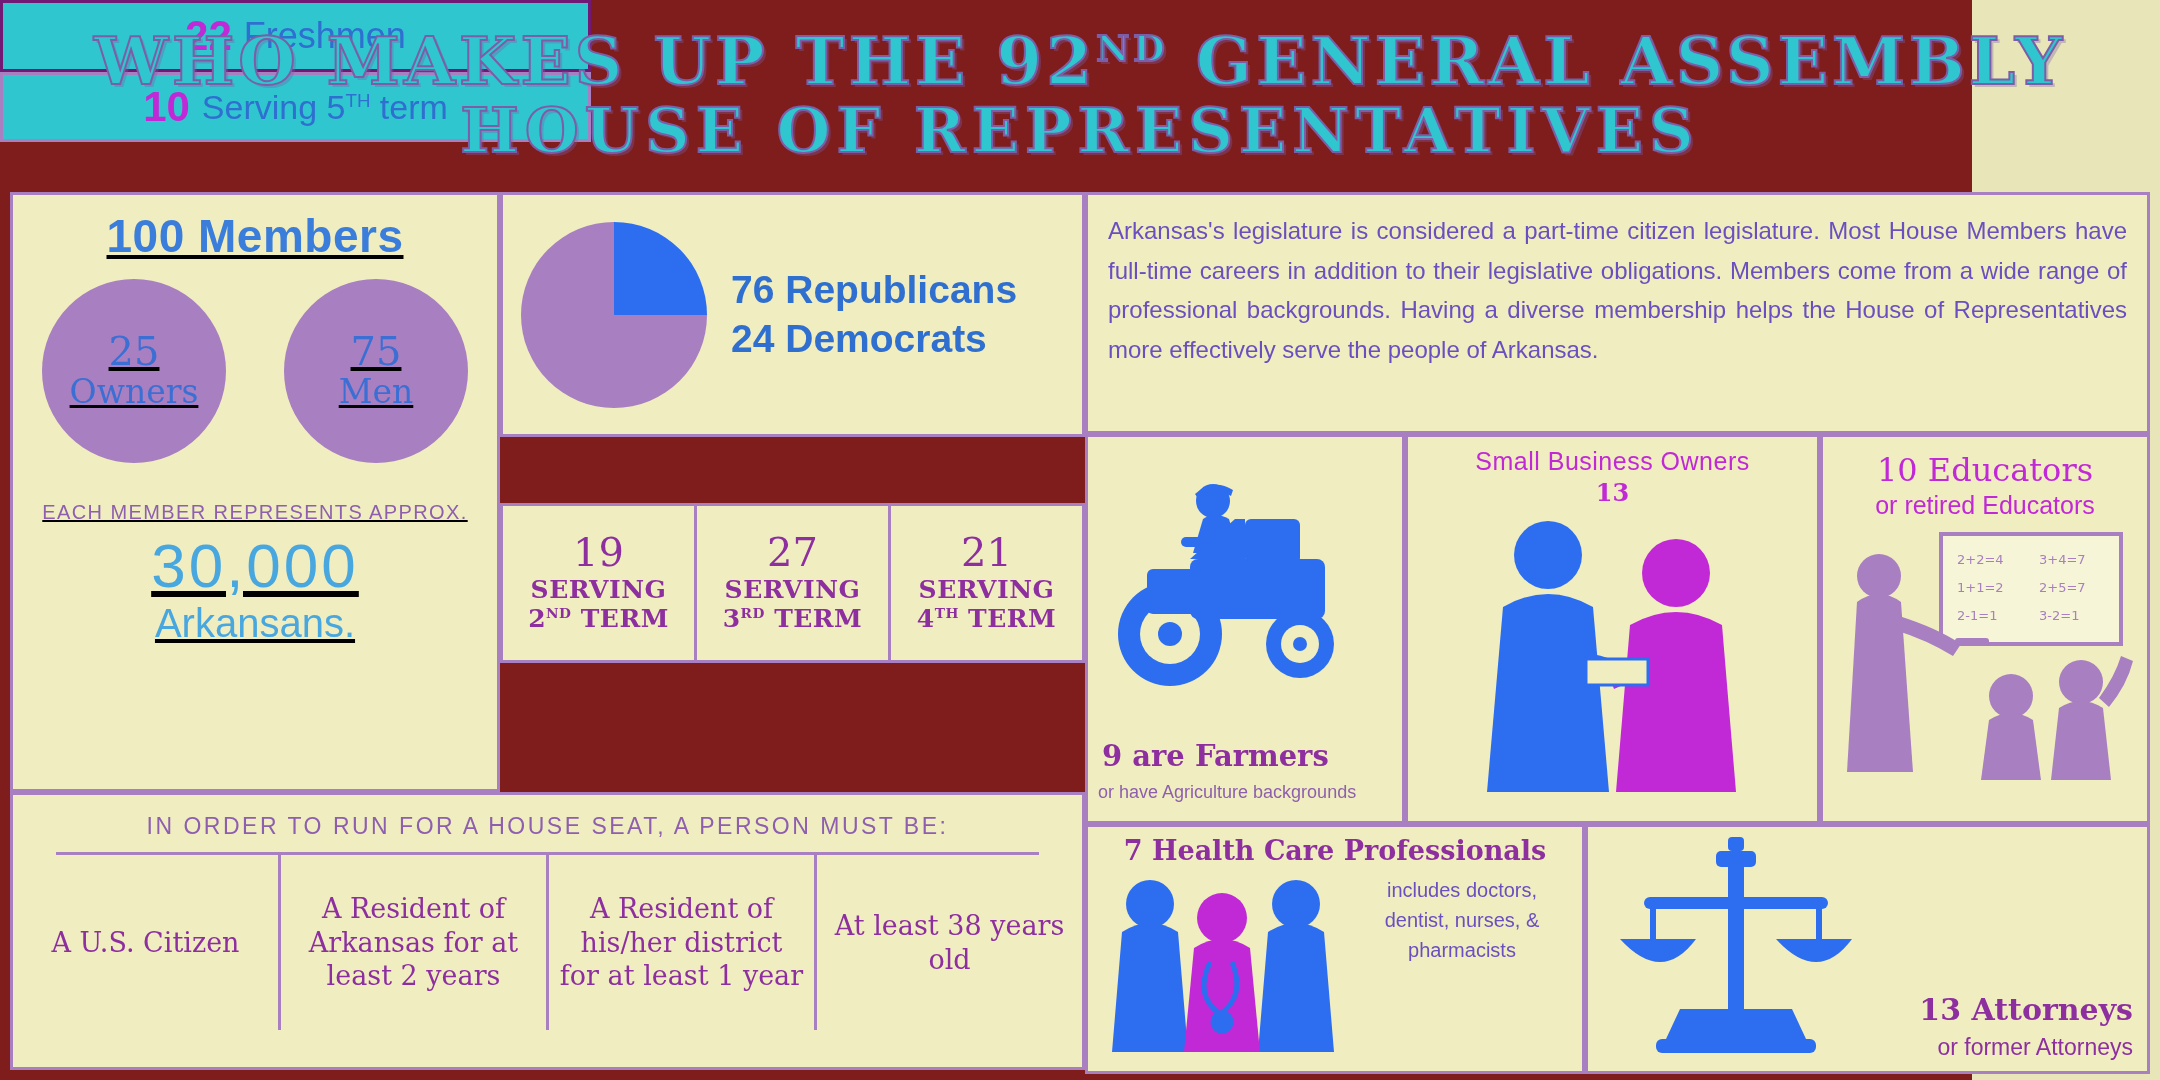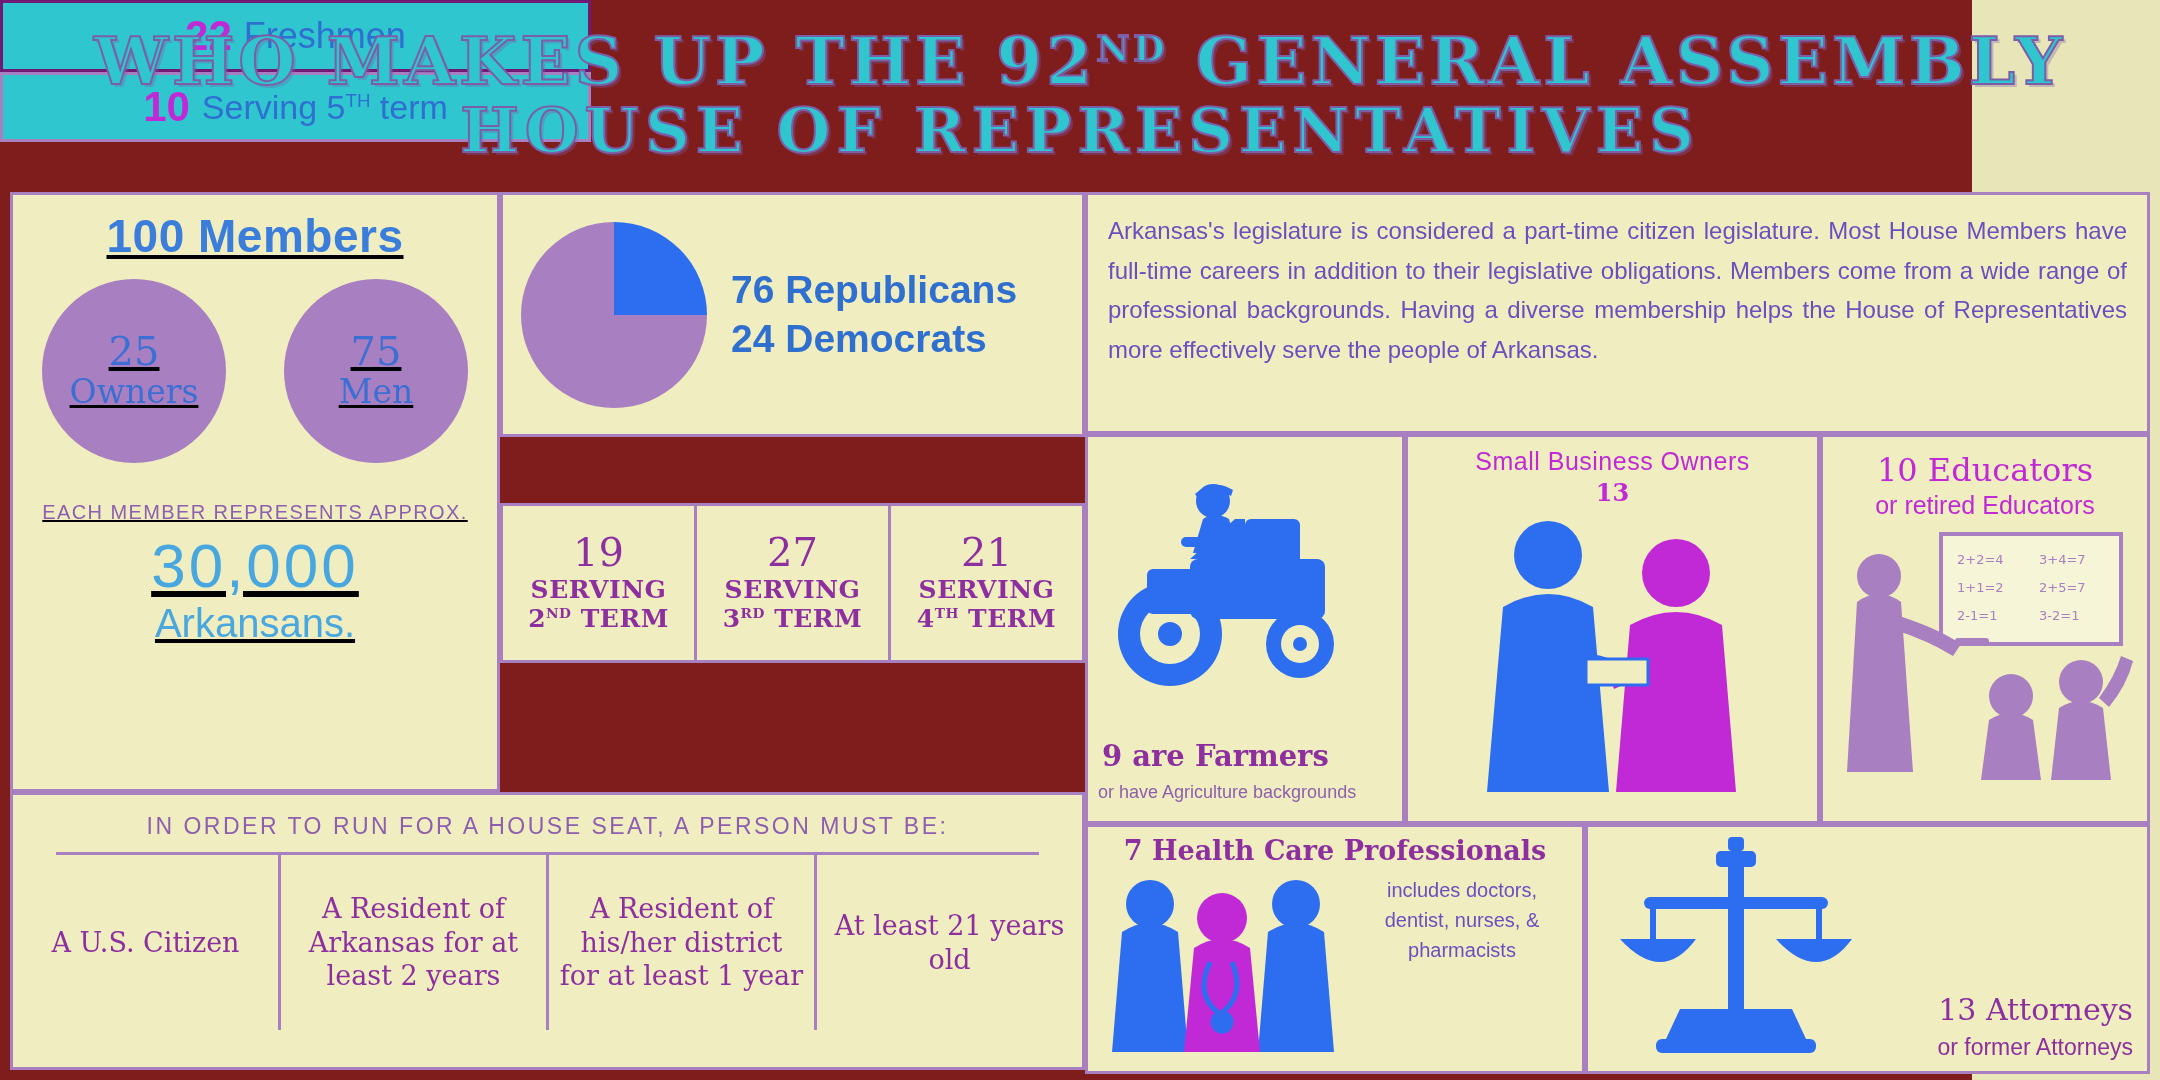--- a/index.html
+++ b/index.html
@@ -130,21 +130,21 @@
 
   .sb-title{text-align:center;color:#c229d6;font-size:25px;margin-top:10px;letter-spacing:.5px;}
   .sb-num{text-align:center;color:#c229d6;font-size:24px;font-weight:bold;font-family:"DejaVu Serif",serif;margin-top:2px;}
 
   .ed-num{text-align:center;color:#c229d6;font-size:32px;font-family:"DejaVu Serif",serif;margin-top:14px;}
   .ed-sub{text-align:center;color:#c229d6;font-size:25px;margin-top:2px;}
 
   .hc-title{text-align:center;color:#8e2fa0;font-weight:bold;font-family:"DejaVu Serif",serif;font-size:27px;margin-top:8px;}
   .hc-sub{position:absolute;right:10px;top:48px;width:220px;color:#6a4fc0;font-size:20px;line-height:1.5;text-align:center;}
 
-  .at-cap{position:absolute;right:14px;bottom:44px;color:#8e2fa0;font-family:"DejaVu Serif",serif;font-weight:normal;font-size:30px;margin-left:42px;}
+  .at-cap{position:absolute;right:14px;bottom:44px;color:#8e2fa0;font-family:"DejaVu Serif",serif;font-weight:bold;font-size:30px;margin-left:42px;}
   .at-sub{position:absolute;right:14px;bottom:10px;color:#8e2fa0;font-size:23px;}
 
   svg{display:block;}
 </style>
 </head>
 <body>
 
 <div class="sheet">
 
   <div class="title-wrap">
@@ -219,21 +219,21 @@
     </div>
   </div>
 
   <div class="panel" id="left-bottom">
     <div class="run-head">IN ORDER TO RUN FOR A HOUSE SEAT, A PERSON MUST BE:</div>
     <div class="run-rule"></div>
     <div class="run-cols">
       <div class="run-col">A U.S. Citizen</div>
       <div class="run-col">A Resident of Arkansas for at least 2 years</div>
       <div class="run-col">A Resident of his/her district for at least 1 year</div>
-      <div class="run-col">At least 21 years old</div>
+      <div class="run-col">At least 38 years old</div>
     </div>
   </div>
 
   <div class="panel" id="right-text">
     <div class="para">Arkansas's legislature is considered a part-time citizen legislature. Most House Members have full-time careers in addition to their legislative obligations. Members come from a wide range of professional backgrounds. Having a diverse membership helps the House of Representatives more effectively serve the people of Arkansas.</div>
   </div>
 
   <div class="panel" id="farmers">
     <svg width="300" height="250" viewBox="0 0 300 250" style="margin:12px auto 0;">
       <g fill="#2d6ef0">

